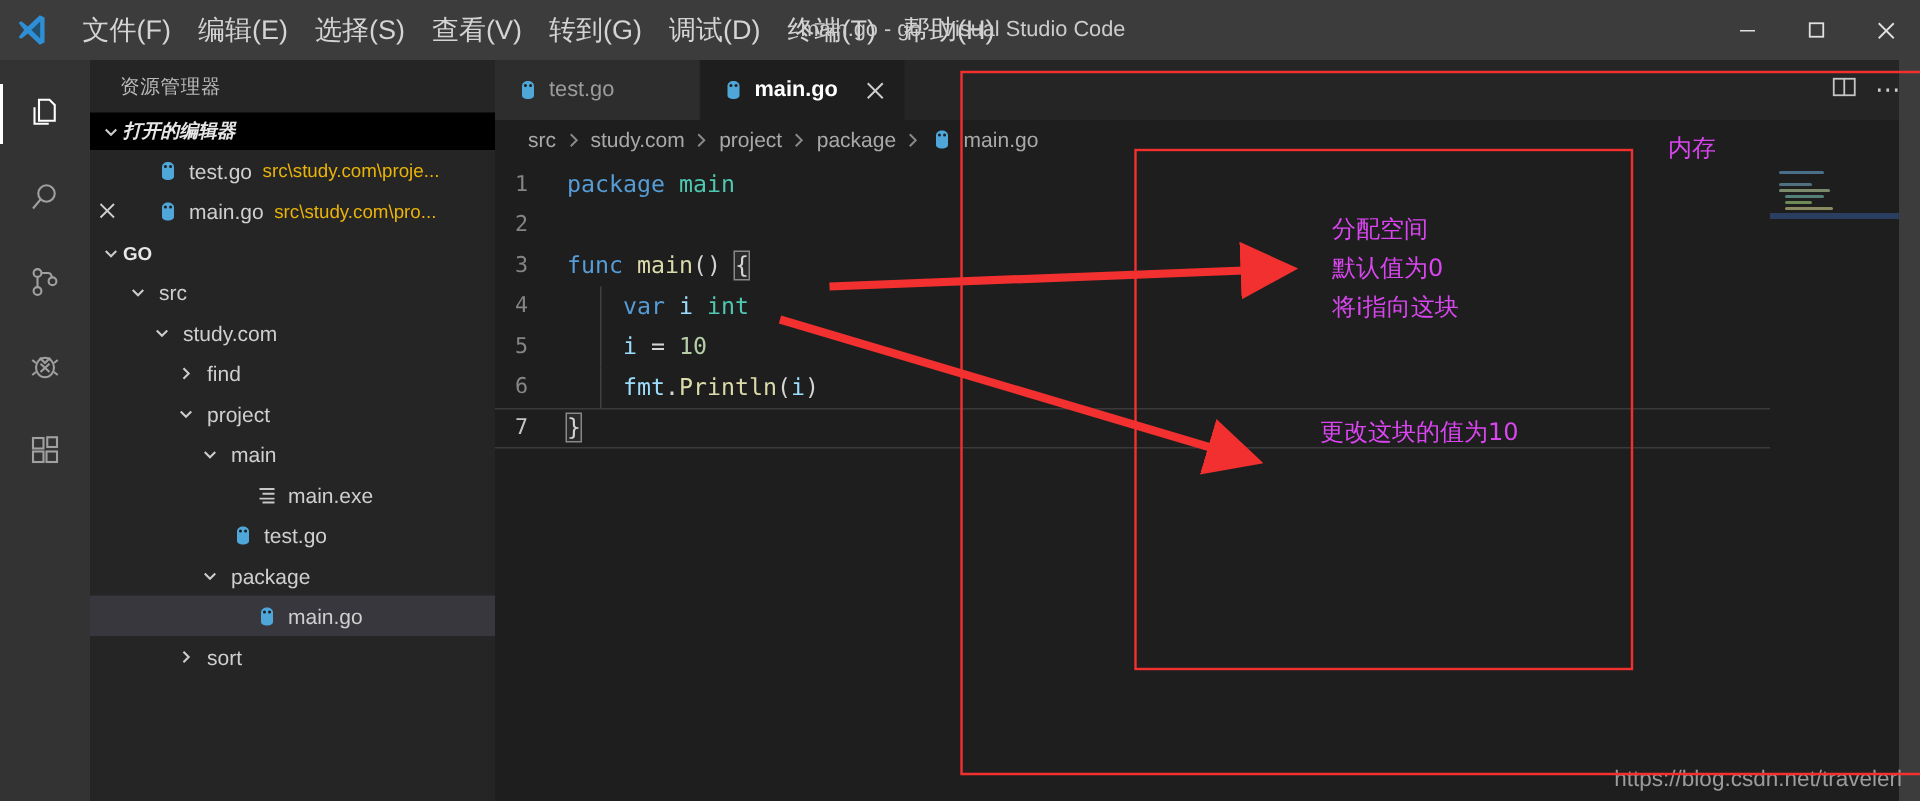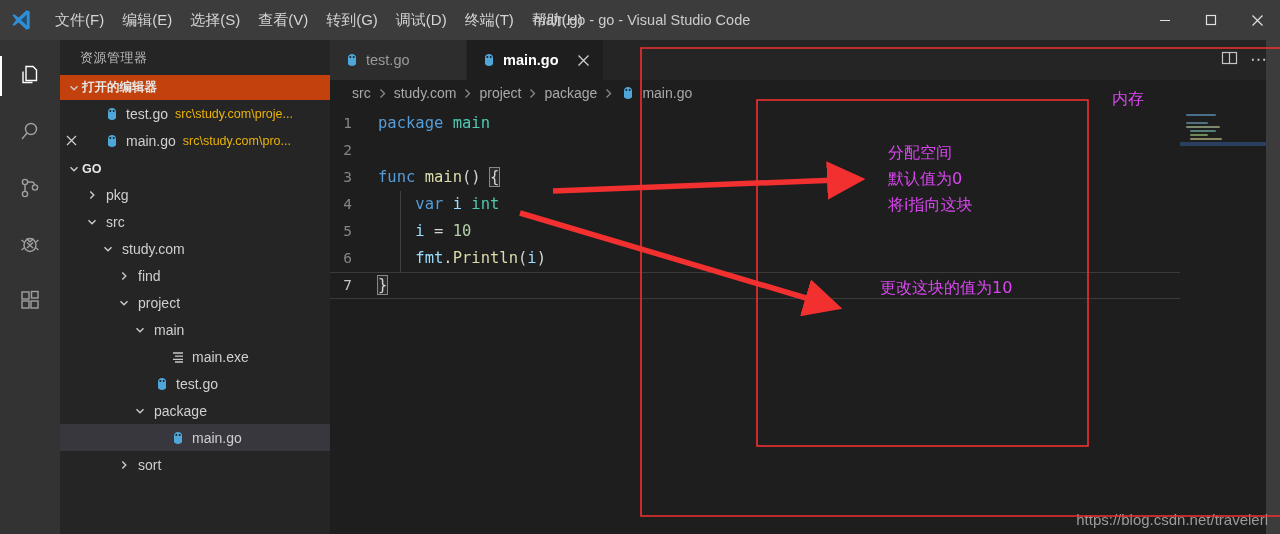--- a/index.html
+++ b/index.html
@@ -42,21 +42,21 @@
     justify-content: center;
     flex: 0 0 40px;
   }
   .menu {
     display: flex;
     align-items: center;
     height: 40px;
     margin-left: 6px;
   }
   .menu-item {
-    font-size: 15px;
+    font-size: 18px;
     color: #d4d4d4;
     padding: 4px 9px;
     white-space: nowrap;
     cursor: default;
   }
   .win-title {
     position: absolute;
     left: 4px; right: 0;
     text-align: center;
     font-size: 14.5px;
@@ -137,21 +137,21 @@
   .section-header {
     height: 25px;
     display: flex;
     align-items: center;
     font-size: 12.5px;
     font-weight: bold;
     color: #e7e7e7;
     padding-left: 6px;
     flex: 0 0 25px;
   }
-  .section-header.shaded { background: #c2410c; }
+  .section-header.shaded { background: #000000; font-style: italic; }
   .twisty {
     width: 16px;
     display: inline-flex;
     align-items: center;
     justify-content: center;
     color: #cccccc;
     flex: 0 0 16px;
   }
   .tree-row {
     height: 27px;
@@ -501,30 +501,20 @@
             </svg>
         </span>
         <span>GO</span>
       </div>
 
       <div id="filetree">
           <div class="tree-row">
             <span style="display:inline-block;width:24px;flex:0 0 24px"></span>
             <span class="twisty">
               <svg width="12" height="12" viewBox="0 0 12 12" fill="none" stroke="#cccccc" stroke-width="1.4">
-                <path d="M4.3 2.5 7.8 6 4.3 9.5"></path>
-              </svg>
-            </span>
-            <span style="width:6px;flex:0 0 6px"></span>
-            <span>pkg</span>
-          </div>
-          <div class="tree-row">
-            <span style="display:inline-block;width:24px;flex:0 0 24px"></span>
-            <span class="twisty">
-              <svg width="12" height="12" viewBox="0 0 12 12" fill="none" stroke="#cccccc" stroke-width="1.4">
                 <path d="M2.5 4.3 6 7.8 9.5 4.3"></path>
               </svg>
             </span>
             <span style="width:6px;flex:0 0 6px"></span>
             <span>src</span>
           </div>
           <div class="tree-row">
             <span style="display:inline-block;width:40px;flex:0 0 40px"></span>
             <span class="twisty">
               <svg width="12" height="12" viewBox="0 0 12 12" fill="none" stroke="#cccccc" stroke-width="1.4">

